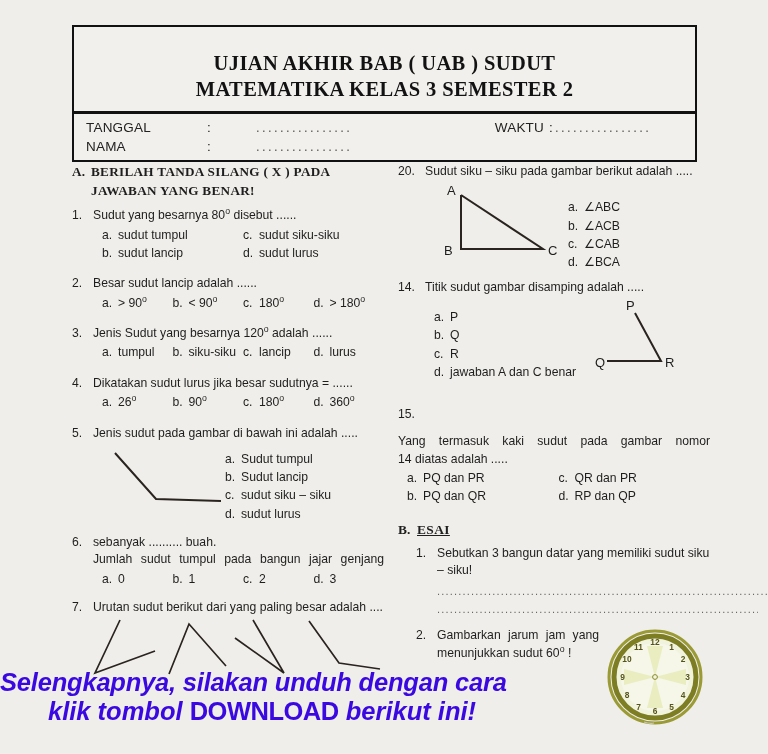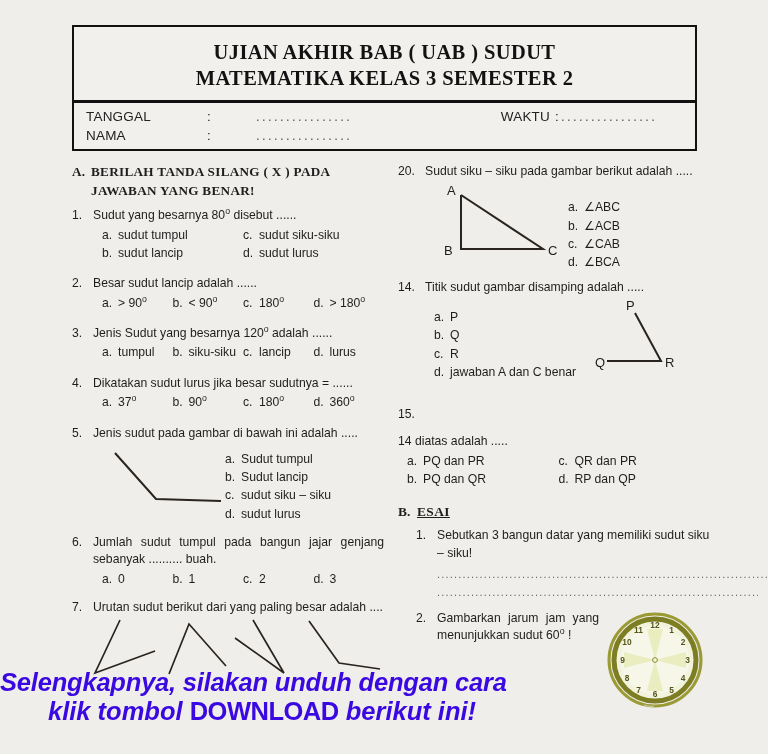--- a/index.html
+++ b/index.html
@@ -18,21 +18,21 @@
 
   
   .header-wrap {
     position: absolute;
     left: 72px; top: 25px;
     width: 625px;
     border: 2.5px solid #111;
     background: #f2f0ed;
   }
   .header-title {
-    padding: 12px 0 9px 0;
+    padding: 23px 0 9px 0;
     text-align: center;
     border-bottom: 3px solid #111;
   }
   .header-title .line {
     font-family: "Liberation Serif", serif;
     font-weight: bold;
     font-size: 20.5px;
     letter-spacing: 0.4px;
     line-height: 1.28;
     color: #121212;
@@ -57,21 +57,21 @@
     overflow: hidden;
     white-space: nowrap;
     color: #555;
     letter-spacing: 2.4px;
     font-size: 13px;
   }
   .field-right {
     margin-left: auto;
     display: flex;
     align-items: flex-start;
-    padding-right: 14px;
+    padding-right: 20px;
   }
   .field-right .field-label2 { margin-right: 5px; }
 
   
   .col {
     position: absolute;
     top: 163px;
     font-size: 12.2px;
     line-height: 1.42;
     color: #1e1e1e;
@@ -301,21 +301,21 @@
     </div>
   </div>
 
   <div class="q" style="margin-top:13px;">
     <span class="num">4.</span>
     <div class="q-right">
       <span class="q-text">Dikatakan sudut lurus jika besar sudutnya = ......</span>
       <div class="opts opts-4col">
         <div class="opt">
             <span class="ol">a.</span>
-            <span class="ot"><span>37</span><sup>o</sup></span>
+            <span class="ot"><span>26</span><sup>o</sup></span>
           </div>
         <div class="opt">
             <span class="ol">b.</span>
             <span class="ot"><span>90</span><sup>o</sup></span>
           </div>
         <div class="opt">
             <span class="ol">c.</span>
             <span class="ot"><span>180</span><sup>o</sup></span>
           </div>
         <div class="opt">
@@ -354,22 +354,22 @@
               <span class="ot">sudut lurus</span>
             </div>
         </div>
       </div>
     </div>
   </div>
 
   <div class="q" style="margin-top:10px;">
     <span class="num">6.</span>
     <div class="q-right">
+      <span class="q-text">sebanyak .......... buah.</span>
       <span class="q-text q-just">Jumlah sudut tumpul pada bangun jajar genjang</span>
-      <span class="q-text">sebanyak .......... buah.</span>
       <div class="opts opts-4col">
         <div class="opt">
             <span class="ol">a.</span>
             <span class="ot">0</span>
           </div>
         <div class="opt">
             <span class="ol">b.</span>
             <span class="ot">1</span>
           </div>
         <div class="opt">
@@ -469,20 +469,21 @@
             <text x="70" y="68" font-family="Liberation Sans, sans-serif" font-size="13" fill="#1e1e1e">R</text>
           </svg>
         </div>
       </div>
     </div>
   </div>
 
   <div class="q q-15" style="margin-top:24px;flex-direction:column;">
     <span class="num">15.</span>
     <div class="q-right">
+      <span class="q-text q-just">Yang termasuk kaki sudut pada gambar nomor</span>
       <span class="q-text">14 diatas adalah .....</span>
       <div class="opts opts-2col">
         <div class="opt">
             <span class="ol">a.</span>
             <span class="ot">PQ dan PR</span>
           </div>
         <div class="opt">
             <span class="ol">c.</span>
             <span class="ot">QR dan PR</span>
           </div>

